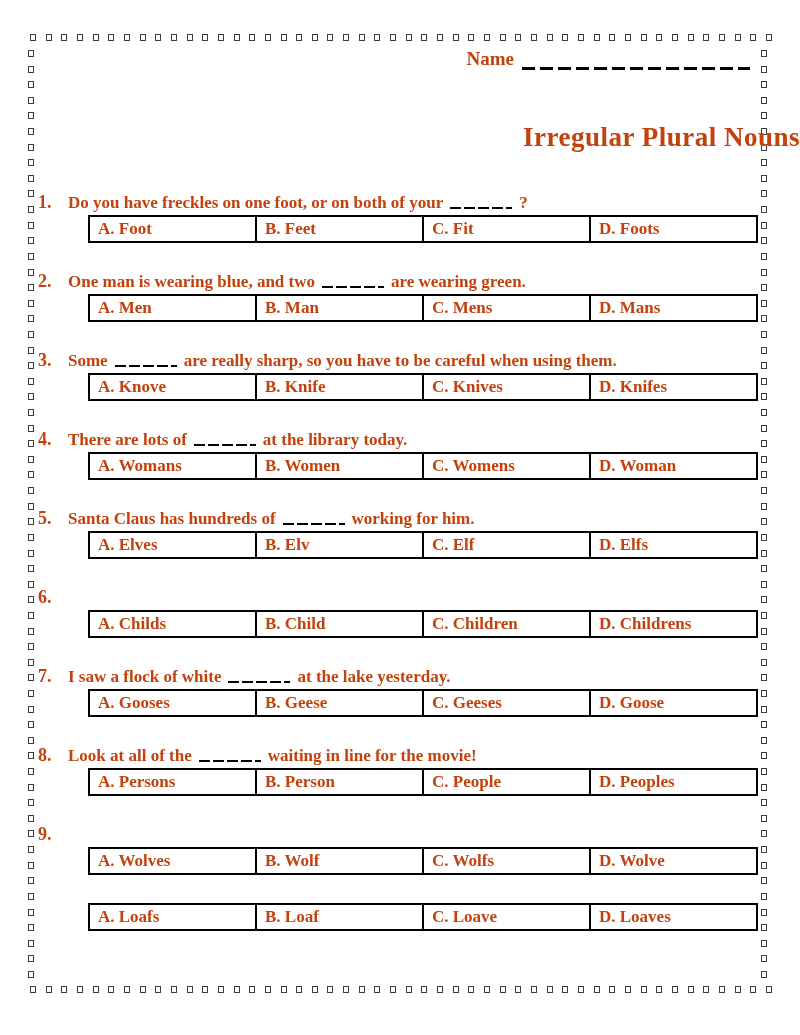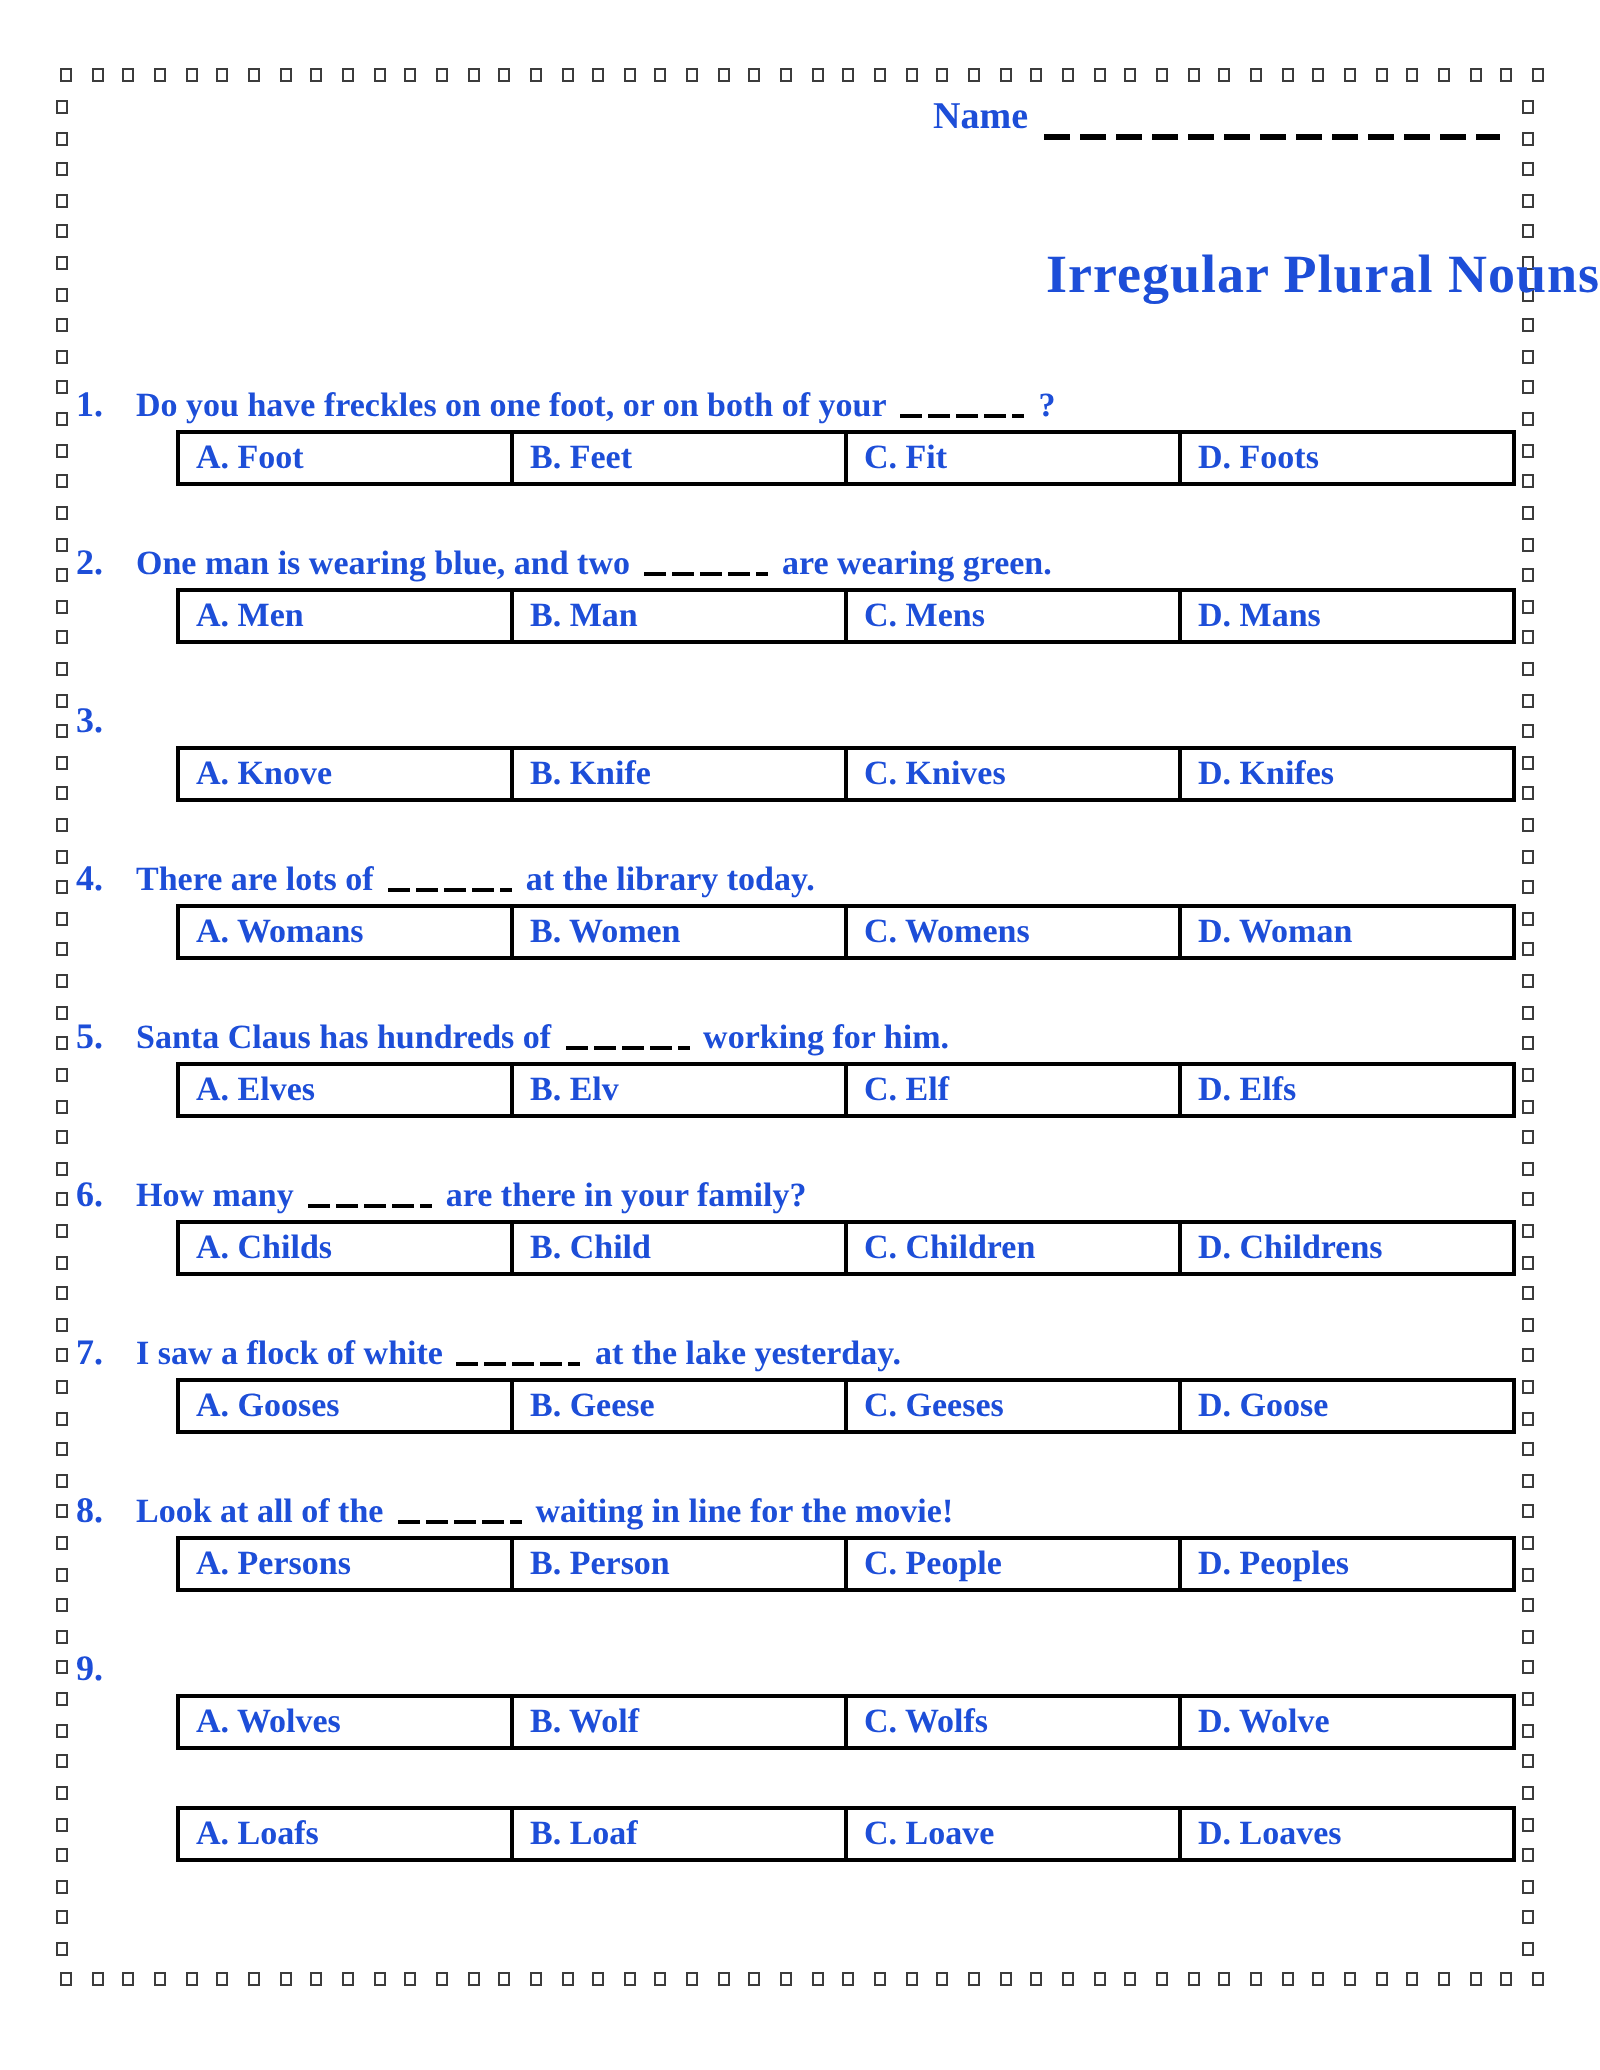--- a/index.html
+++ b/index.html
@@ -2,21 +2,21 @@
 <html><head>
 <meta charset="utf-8">
 <style>
   html,body{margin:0;padding:0;background:#fff;}
   .page{
     position:relative;
     width:800px;height:1035px;
     background:#fff;
     font-family:"Liberation Serif","DejaVu Serif",serif;
     font-weight:bold;
-    color:#1d4ed8;
+    color:#c2410c;
     overflow:hidden;
     box-sizing:border-box;
   }
   
   .bstrip{position:absolute;display:flex;justify-content:space-between;}
   .bstrip.h{left:30px;right:28px;height:9px;flex-direction:row;}
   .bstrip.v{top:50px;height:928px;width:9px;flex-direction:column;}
   .bstrip.top{top:34px;}
   .bstrip.bottom{top:986px;}
   .bstrip.left{left:28px;}
@@ -329,20 +329,21 @@
           <td>C. Mens</td>
           <td>D. Mans</td>
         </tr>
       </tbody>
     </table>
   </div>
 
   <div class="q">
     <div class="q-line">
       <span class="q-num">3.</span>
+      <span class="q-text"><span>Some</span><span class="blank"></span><span>are really sharp, so you have to be careful when using them.</span></span>
     </div>
     <table class="opts">
       <tbody>
         <tr>
           <td>A. Knove</td>
           <td>B. Knife</td>
           <td>C. Knives</td>
           <td>D. Knifes</td>
         </tr>
       </tbody>
@@ -379,21 +380,20 @@
           <td>C. Elf</td>
           <td>D. Elfs</td>
         </tr>
       </tbody>
     </table>
   </div>
 
   <div class="q">
     <div class="q-line">
       <span class="q-num">6.</span>
-      <span class="q-text"><span>How many</span><span class="blank"></span><span>are there in your family?</span></span>
     </div>
     <table class="opts">
       <tbody>
         <tr>
           <td>A. Childs</td>
           <td>B. Child</td>
           <td>C. Children</td>
           <td>D. Childrens</td>
         </tr>
       </tbody>

